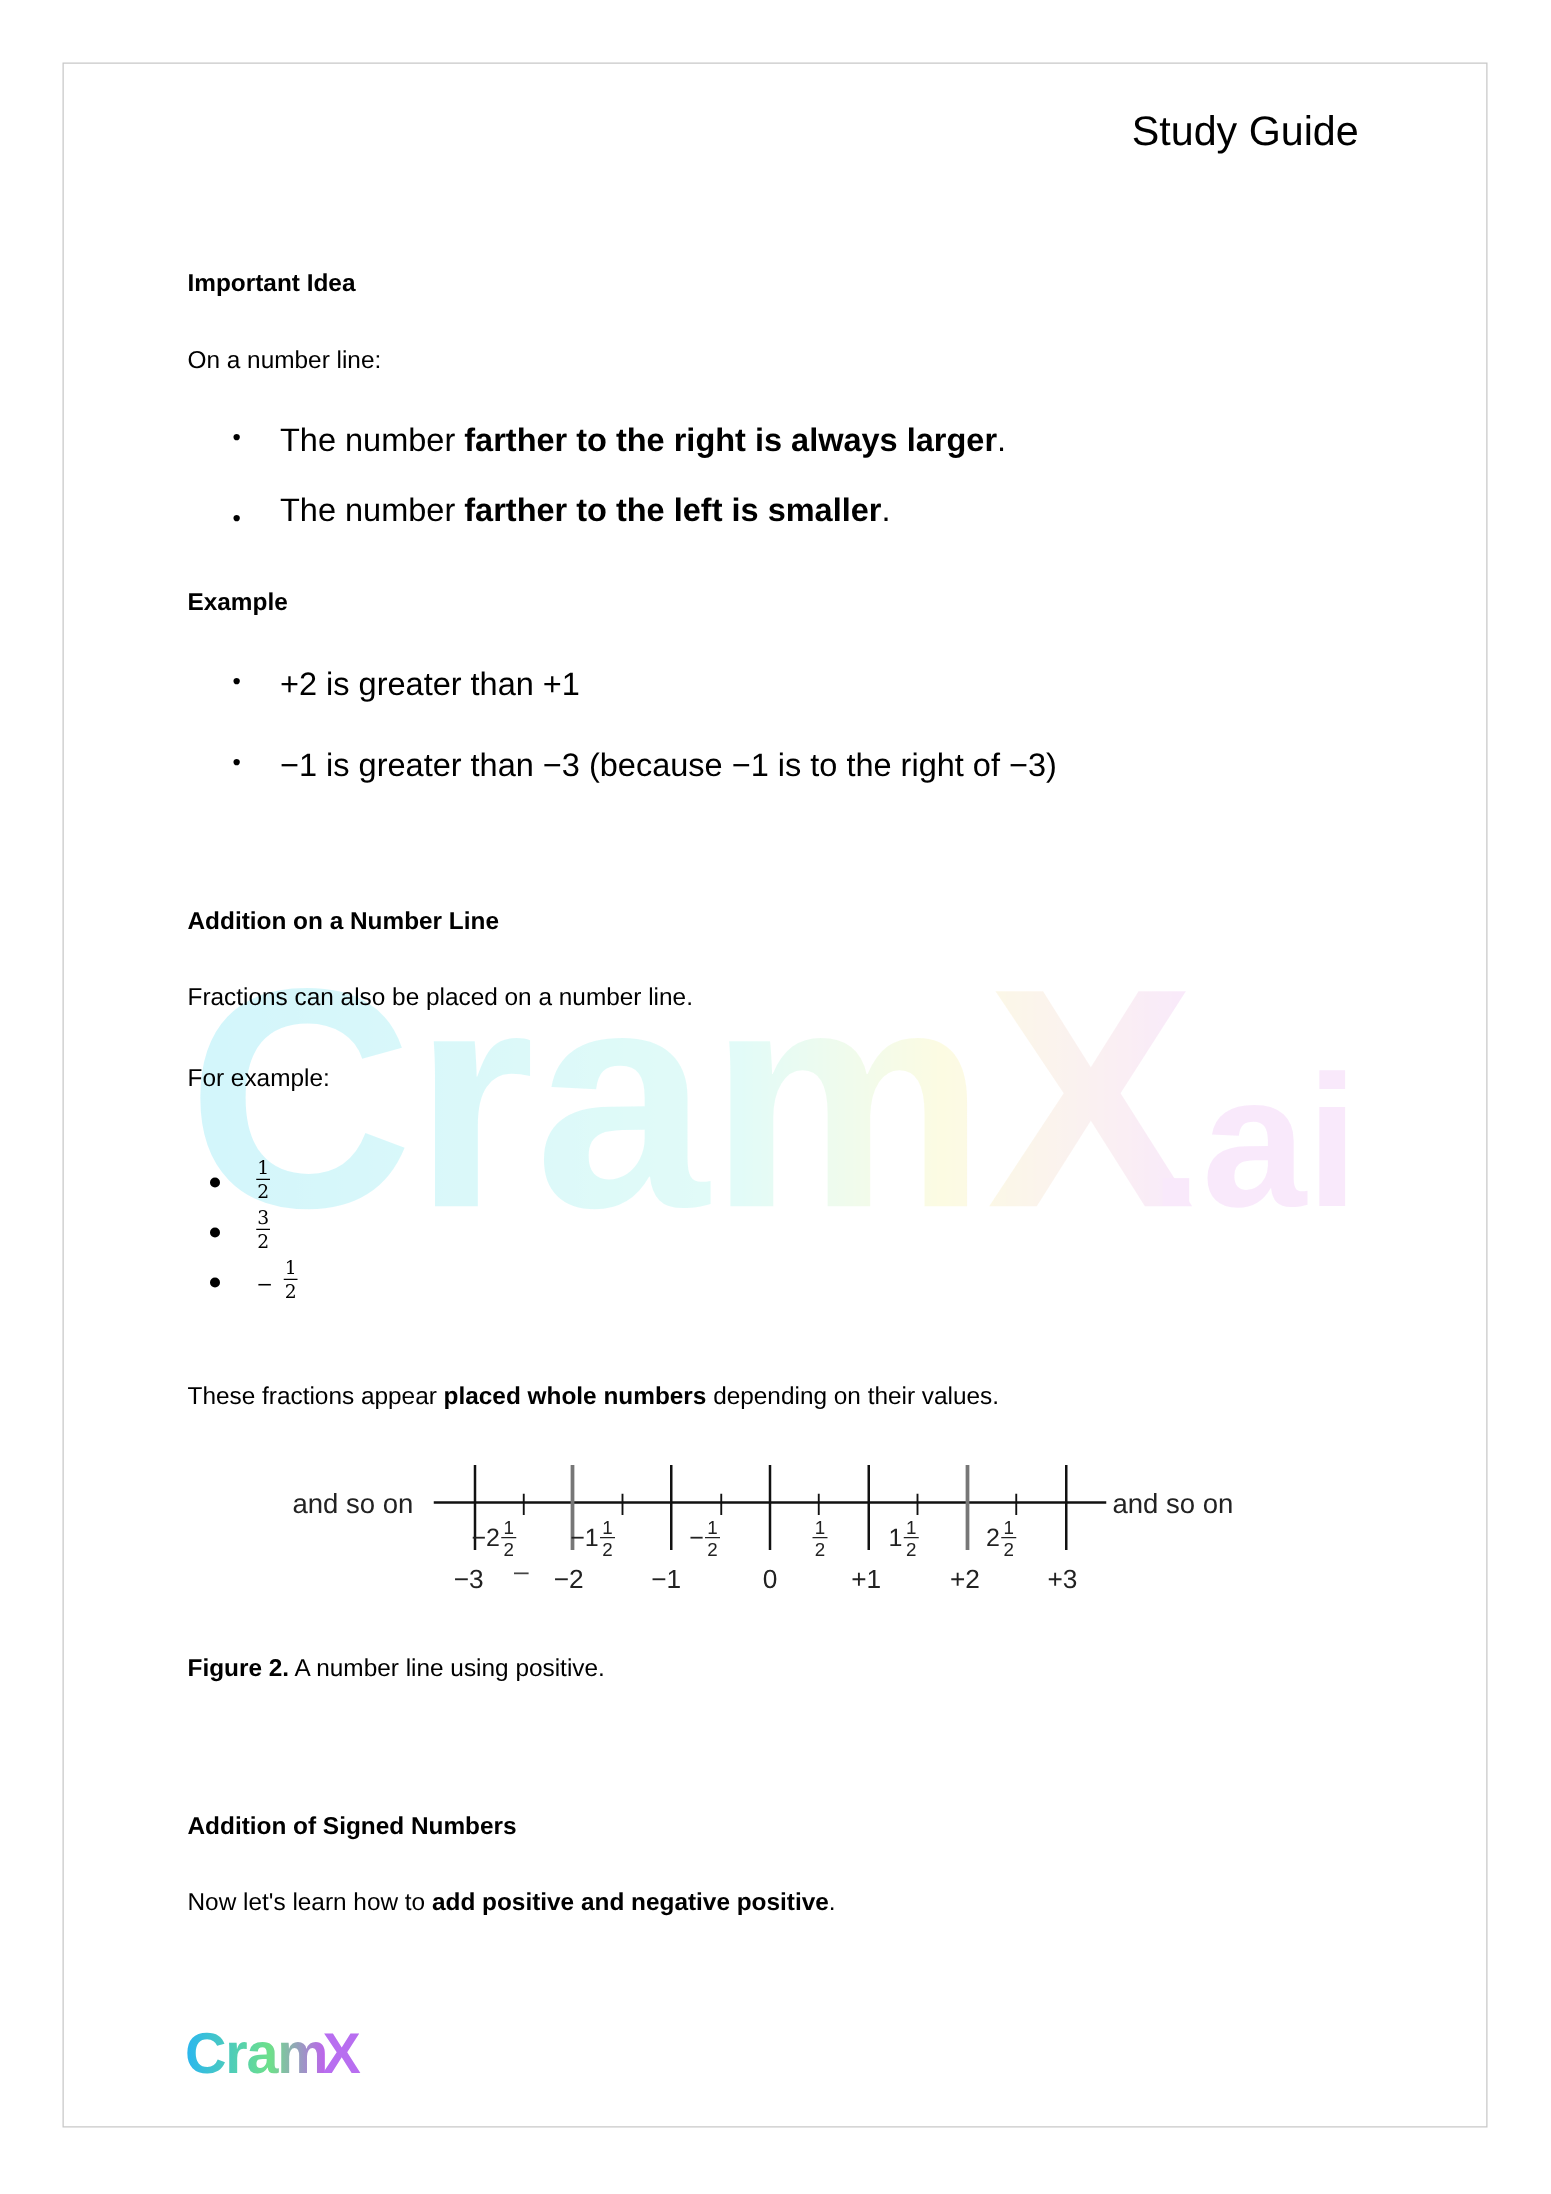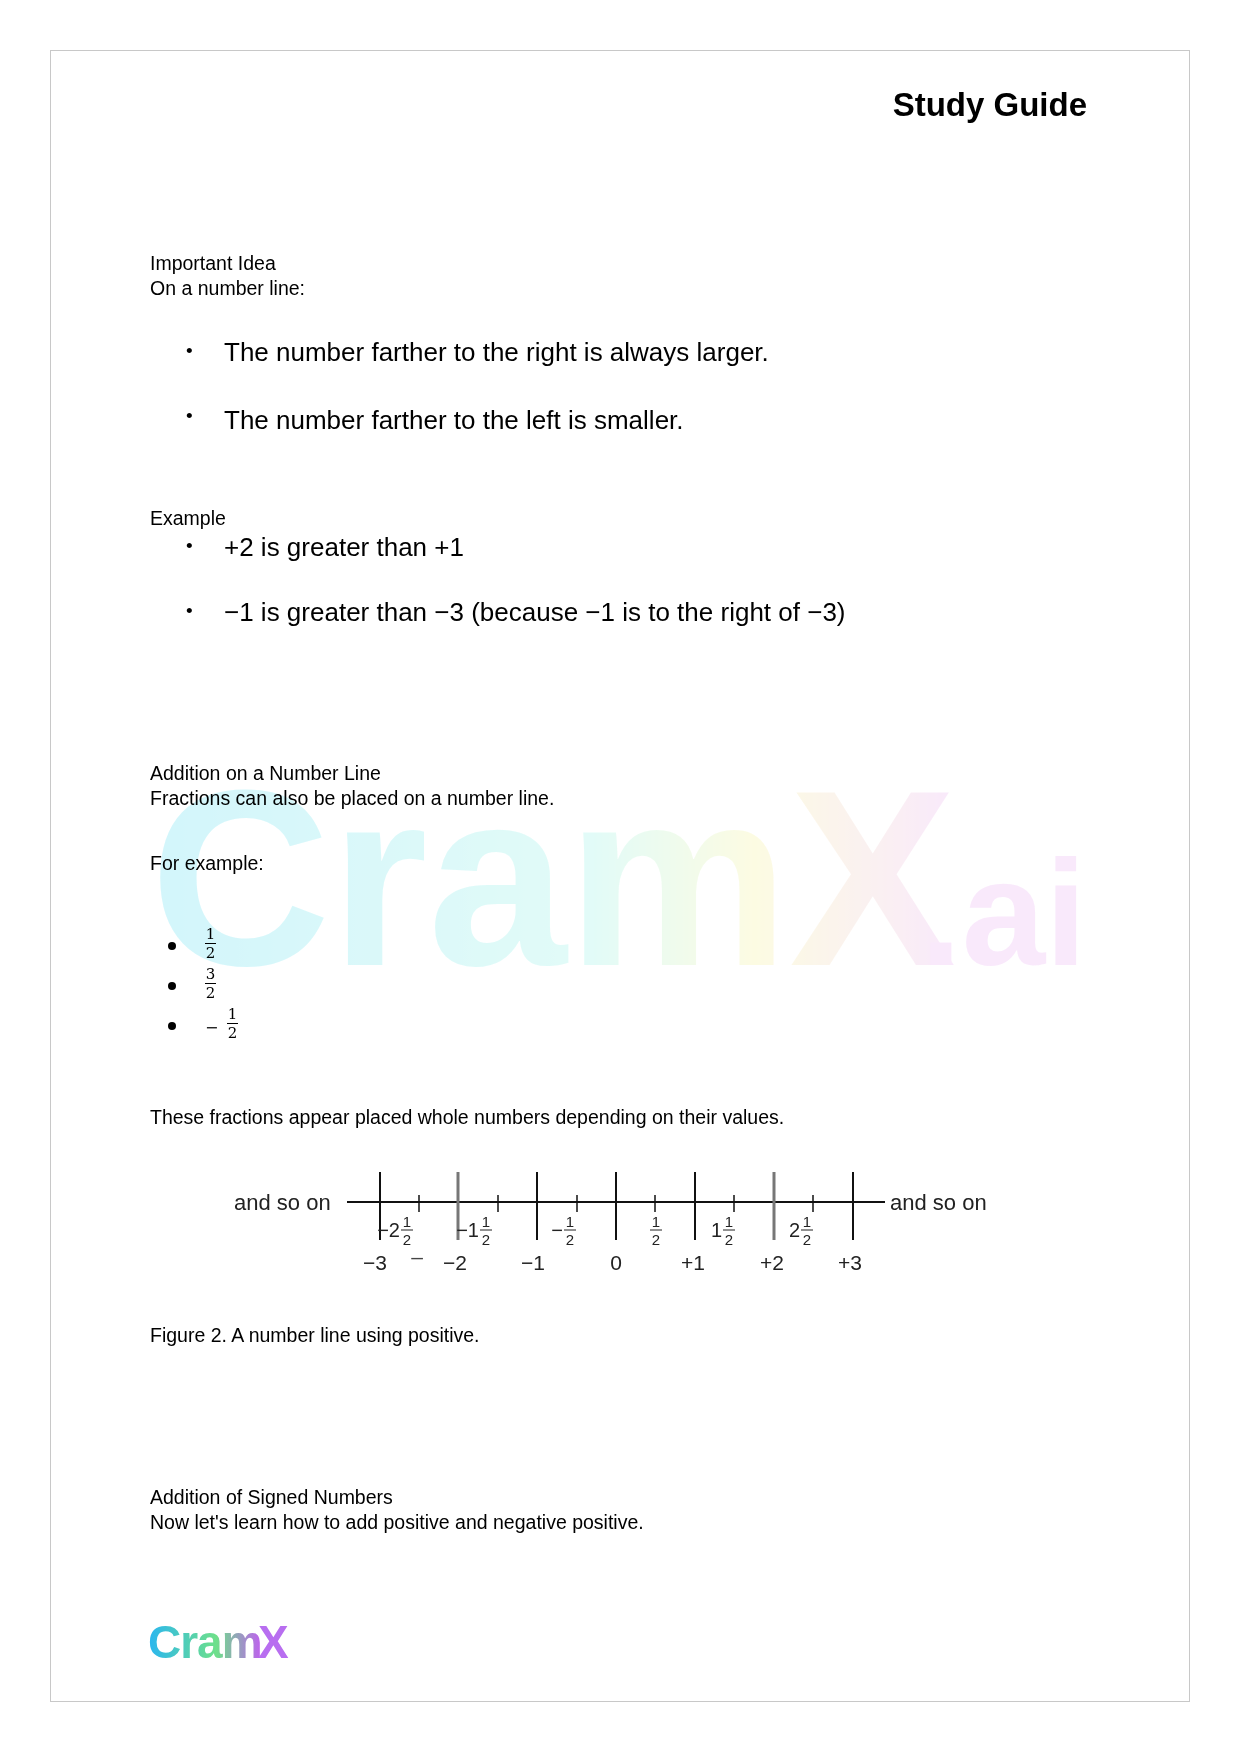--- a/index.html
+++ b/index.html
@@ -1,20 +1,20 @@
 <!DOCTYPE html>
 <html><head>
 <meta charset="utf-8">
 <style>
   html, body { margin: 0; padding: 0; background: #ffffff; }
   body { width: 1241px; height: 1755px; position: relative; font-family: "Liberation Sans", sans-serif; color: #000; overflow: hidden; }
   .page-border { position: absolute; left: 50px; top: 50px; width: 1140px; height: 1652px; border: 1px solid #c8c8c8; box-sizing: border-box; }
-  .title { position: absolute; right: 154px; top: 86px; font-size: 33px; font-weight: bold; }
+  .title { position: absolute; right: 154px; top: 86px; font-size: 33px; font-weight: normal; }
   .txt { position: absolute; left: 150px; font-size: 19.5px; line-height: 24px; white-space: nowrap; }
-  .bold { font-weight: normal; margin-top: 36px; }
+  .bold { font-weight: bold; }
   .bullet { position: absolute; left: 186px; font-size: 19px; }
   .btxt { position: absolute; left: 224px; font-size: 26px; line-height: 24px; white-space: nowrap; }
   .watermark { position: absolute; left: 150px; top: 760px; width: 940px; height: 240px; pointer-events: none; opacity: 0.22; }
   .frac-list { position: absolute; left: 165px; top: 930px; }
   .frac-item { position: absolute; left: 0; height: 40px; width: 200px; }
   .dot { position: absolute; left: 3px; top: 12px; width: 8px; height: 8px; border-radius: 50%; background: #000; }
   .frac { position: absolute; left: 40px; top: -4px; display: inline-flex; flex-direction: column; align-items: center; font-family: "DejaVu Serif", serif; font-size: 15px; line-height: 16px; }
   .frac .bar { width: 11px; height: 1px; background: #000; margin: 1px 0; }
   .neg { position: absolute; left: 40px; top: 8px; font-family: "DejaVu Serif", serif; font-size: 16px; }
   .numline { position: absolute; left: 225px; top: 1160px; width: 800px; height: 130px; }
@@ -40,21 +40,21 @@
   <text x="770" y="205" font-family="Liberation Sans, sans-serif" font-weight="bold" font-size="150" fill="#e59ef0">.ai</text>
 </svg>
 
 <div class="txt bold" style="top:215px">Important Idea</div>
 <div class="txt" style="top:276px">On a number line:</div>
 
 <div class="bullet" style="top:340px">•</div>
 <div class="btxt" style="top:340px"><span>The number </span><span class="bold">farther to the right is always larger</span><span>.</span></div>
 
 <div class="bullet" style="top:405px">•</div>
-<div class="btxt" style="top:408px"><span>The number </span><span class="bold">farther to the left is smaller</span><span>.</span></div>
+<div class="btxt" style="top:396px"><span>The number </span><span class="bold">farther to the left is smaller</span><span>.</span></div>
 
 <div class="txt bold" style="top:470px">Example</div>
 <div class="bullet" style="top:535px">•</div>
 <div class="btxt" style="top:535px">+2 is greater than +1</div>
 <div class="bullet" style="top:600px">•</div>
 <div class="btxt" style="top:600px">−1 is greater than −3 (because −1 is to the right of −3)</div>
 
 <div class="txt bold" style="top:725px">Addition on a Number Line</div>
 <div class="txt" style="top:786px">Fractions can also be placed on a number line.</div>
 <div class="txt" style="top:851px">For example:</div>

